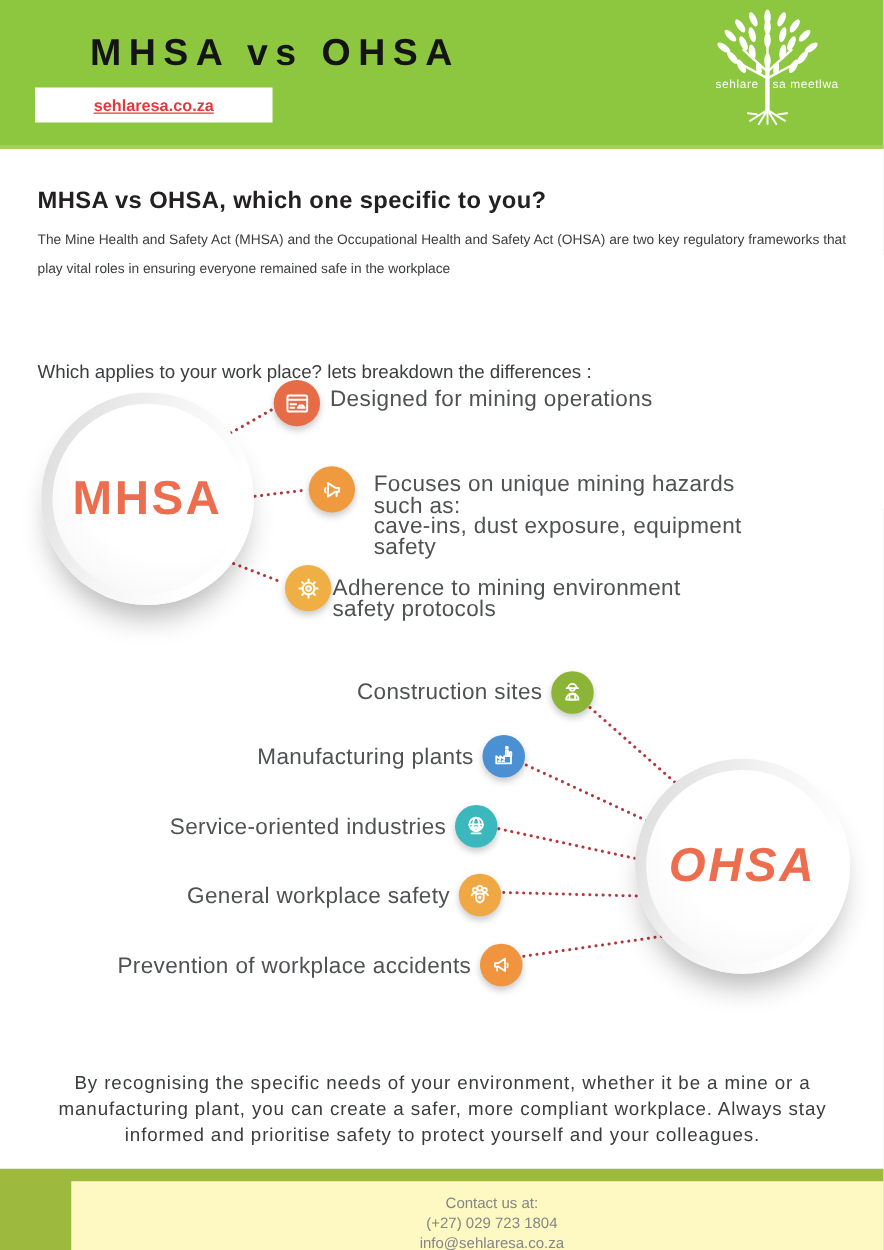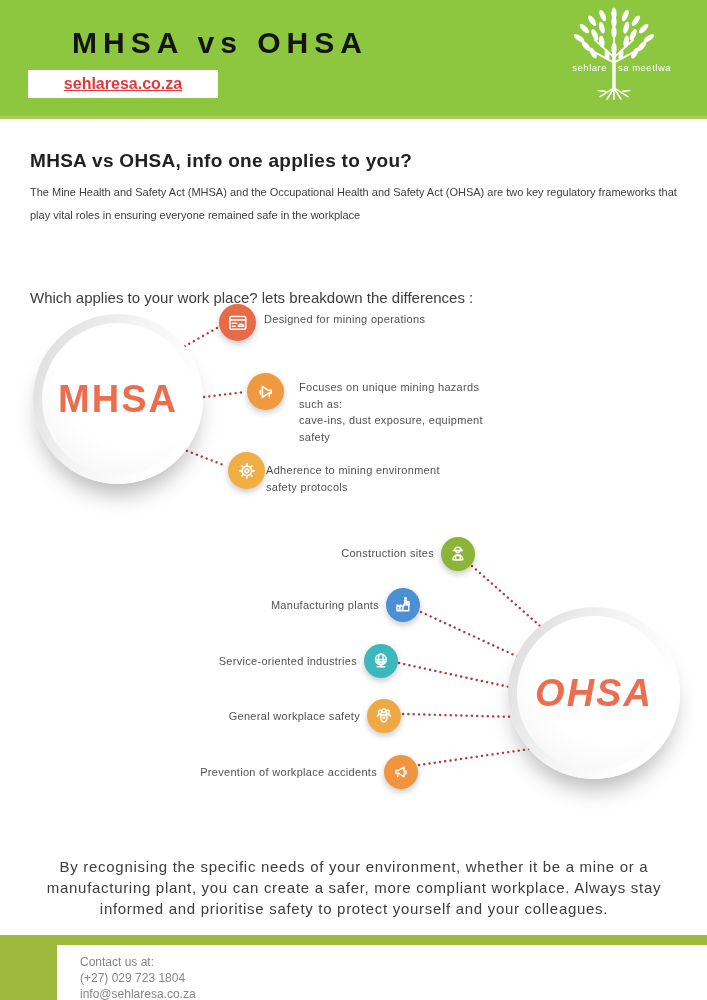--- a/index.html
+++ b/index.html
@@ -13,21 +13,21 @@
   
   .header { position:absolute; left:0; top:0; width:707px; height:119px; border-bottom:3px solid #a5cf58; }
   .page-title {
     position:absolute; left:72px; top:26px;
     font-size:30px; font-weight:800; letter-spacing:6px; color:#141414;
   }
   .url-box {
     position:absolute; left:28px; top:70px; width:190px; height:28px;
     background:#ffffff; display:flex; align-items:center; justify-content:center;
   }
-  .url-box a { font-size:16px; font-weight:bold; text-decoration:underline; }
+  .url-box a { font-size:13px; font-weight:bold; text-decoration:underline; }
 
   .logo { position:absolute; right:36px; top:5px; width:114px; height:96px; }
   .logo svg { position:absolute; inset:0; width:100%; height:100%; stroke:#fff; fill:none; stroke-linecap:round; }
   .logo .leaf { fill:#ffffff; stroke:none; }
   .logo-text { position:absolute; top:57px; color:#ffffff; font-size:9.5px; letter-spacing:0.5px; white-space:nowrap; }
   .logo-text.left  { right:calc(50% + 7px); }
   .logo-text.right { left:calc(50% + 4px);text-align:center; }
 
   
   .main-heading { position:absolute; left:30px; top:134px; font-size:19px; font-weight:bold; color:#232021; letter-spacing:0.3px; }
@@ -56,36 +56,36 @@
   .dot-icon {
     position:absolute; border-radius:50%;
     display:flex; align-items:center; justify-content:center;
     box-shadow:0 3px 6px rgba(0,0,0,0.22);
   }
   .dot-icon svg { width:64%; height:64%; stroke:#ffffff; fill:none; stroke-width:1.6; stroke-linecap:round; stroke-linejoin:round; }
   .icon-37 { width:37px; height:37px; }
   .icon-34 { width:34px; height:34px; }
 
   .item-text {
-    position:absolute; font-size:11px; line-height:16.5px; color:#4f5153;
+    position:absolute; font-size:18px; line-height:16.5px; color:#4f5153;
     letter-spacing:0.3px; white-space:pre-line;
   }
   .item-text.right { text-align:center; white-space:nowrap; }
 
   
   .closing {
     position:absolute; left:24px; top:836px; width:660px;
     text-align:center; font-size:15px; line-height:21px; letter-spacing:0.7px; color:#3b3c3e;margin-top:20px;
   }
 
   
   .footer { position:absolute; left:0; top:935px; width:707px; height:65px; }
   .contact-card {
     position:absolute; left:57px; top:10px; right:0; bottom:0;
-    background:#ffffff; padding:9px 0 0 23px;
+    background:#fef9c3; padding:9px 0 0 23px;text-align:center;
   }
   .contact-card div { font-size:12px; line-height:16px; color:#838587; }
 </style>
 </head>
 <body>
 
 <div class="page">
 
   <div class="header" style="background-color: rgb(141, 198, 63);">
     <div class="page-title">MHSA vs OHSA</div>
@@ -137,21 +137,21 @@
           <line x1="60" y1="95" x2="76" y2="105"></line>
           <line x1="50" y1="99" x2="42" y2="98"></line>
           <line x1="70" y1="99" x2="78" y2="98"></line>
         </g>
       </svg>
       <span class="logo-text left">sehlare</span>
       <span class="logo-text right">sa meetlwa</span>
     </div>
   </div>
 
-  <h2 class="main-heading">MHSA vs OHSA, info one applies to you?</h2>
+  <h2 class="main-heading">MHSA vs OHSA, which one specific to you?</h2>
   <p class="intro">The Mine Health and Safety Act (MHSA) and the Occupational Health and Safety Act (OHSA) are two key regulatory frameworks that play vital roles in ensuring everyone remained safe in the workplace</p>
   <p class="prompt">Which applies to your work place? lets breakdown the differences :</p>
 
   <svg class="connectors" viewBox="0 0 707 1000">
     <g style="stroke: rgb(181, 55, 60);">
       <line x1="180" y1="349" x2="217" y2="328"></line>
       <line x1="204" y1="397" x2="245" y2="392"></line>
       <line x1="177" y1="447" x2="226" y2="466"></line>
       <line x1="472" y1="566" x2="548" y2="633"></line>
       <line x1="421" y1="612" x2="527" y2="661"></line>

